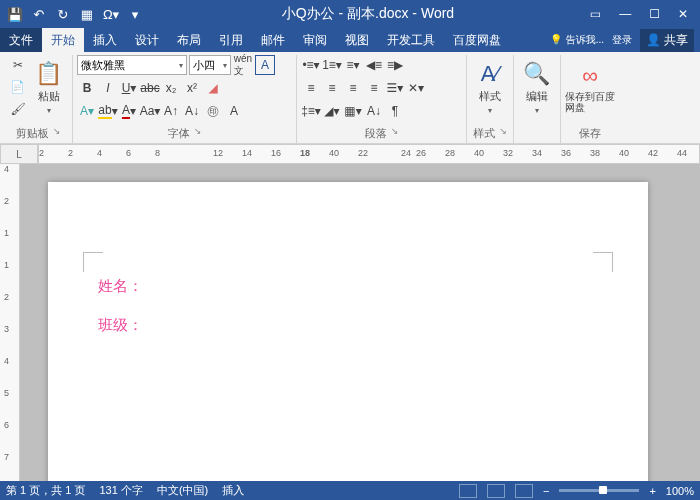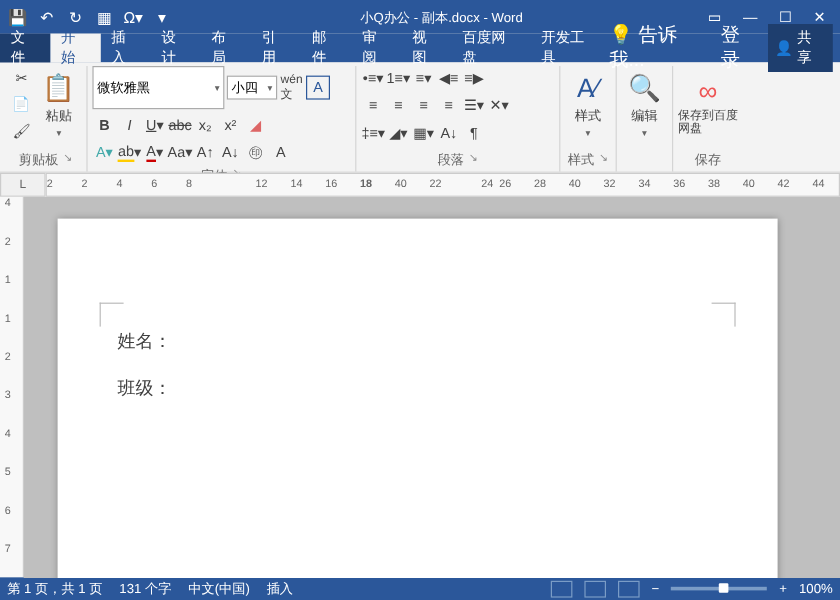--- a/index.html
+++ b/index.html
@@ -1,60 +1,60 @@
 <!DOCTYPE html>
 <html><head>
 <meta charset="utf-8">
 <style>
 *{margin:0;padding:0;box-sizing:border-box;font-family:"Microsoft YaHei",sans-serif}
 body{width:700px;height:500px;background:#e6e6e6;overflow:hidden;font-size:12px}
 .titlebar{height:28px;background:#2b579a;color:#fff;display:flex;align-items:center;padding:0 4px}
 .qat{display:flex;gap:2px;align-items:center}
 .qat-btn{width:22px;height:22px;display:flex;align-items:center;justify-content:center;color:#fff;font-size:13px}
-.title{flex:1;text-align:center;font-size:11px}
+.title{flex:1;text-align:center;font-size:14px}
 .winbtns{display:flex;gap:18px;padding-right:8px}
 .winbtn{color:#fff;font-size:12px}
 .tabs{height:24px;background:#2b579a;color:#fff;display:flex;align-items:stretch;font-size:12px}
 .tab{padding:0 9px;display:flex;align-items:center;cursor:pointer}
 .tab.active{background:#f3f3f3;color:#2b579a}
 .tab.file{background:#1e3e6e}
 .tabs-right{margin-left:auto;display:flex;align-items:center;gap:8px;padding-right:6px}
-.tell{font-size:16px}
+.tell{font-size:10px}
 .share{background:#1e3e6e;padding:3px 6px;display:flex;align-items:center;gap:3px}
 .ribbon{height:92px;background:#f3f3f3;border-bottom:1px solid #d4d4d4;display:flex;padding:3px 4px 0}
 .group{display:flex;flex-direction:column;border-right:1px solid #d4d4d4;padding:0 4px;height:88px}
 .group-body{flex:1;display:flex;align-items:flex-start;gap:2px}
 .group-label{font-size:11px;color:#666;text-align:center;padding:2px 0;display:flex;justify-content:center;gap:4px}
 .dlauncher{color:#888;font-size:9px}
 .col{display:flex;flex-direction:column;gap:2px}
 .btn{min-width:20px;height:20px;display:flex;align-items:center;justify-content:center;font-size:12px;color:#444}
 .big-btn{width:38px;height:66px;display:flex;flex-direction:column;align-items:center;justify-content:center;gap:2px;font-size:11px;color:#444}
 .big-btn .icon{font-size:22px}
 .font-row{display:flex;gap:2px;align-items:center}
-.font-select{width:110px;height:36px;border:1px solid #ababab;background:#fff;font-size:11px;padding:0 3px;display:flex;align-items:center;justify-content:space-between}
+.font-select{width:110px;height:20px;border:1px solid #ababab;background:#fff;font-size:11px;padding:0 3px;display:flex;align-items:center;justify-content:space-between}
 .size-select{width:42px;height:20px;border:1px solid #ababab;background:#fff;font-size:11px;padding:0 3px;display:flex;align-items:center;justify-content:space-between}
 .dd{font-size:8px;color:#666}
 .row{display:flex;gap:1px}
 .sq{width:20px;height:20px;display:flex;align-items:center;justify-content:center;font-size:12px;color:#444;border:1px solid transparent}
 .sq.boxed{border:1px solid #2b579a;color:#2b579a}
 .underline-red{border-bottom:2px solid #c00}
 .underline-yellow{border-bottom:2px solid #fc0}
 .ruler-area{height:20px;background:#e6e6e6;display:flex}
 .ruler-left{width:38px;display:flex;align-items:center;justify-content:center;background:#f0f0f0;border:1px solid #ccc;font-size:10px;color:#666}
 .ruler{flex:1;background:#f8f8f8;border:1px solid #ccc;position:relative;font-size:9px;color:#666}
 .ruler span{position:absolute;top:3px}
 .doc-area{display:flex;height:317px}
 .vruler{width:20px;background:#f8f8f8;border-right:1px solid #ccc;position:relative;font-size:9px;color:#666;text-align:center}
 .vruler span{position:absolute;left:4px}
 .doc-scroll{flex:1;background:#bfbfbf;overflow:auto;position:relative;padding:18px 0 0 28px}
 .page{width:600px;height:380px;background:#fff;box-shadow:0 0 6px rgba(0,0,0,.3);position:relative;padding:84px 50px}
 .corner{position:absolute;width:20px;height:20px;border-color:#bbb}
 .corner.tl{top:70px;left:35px;border-left:1px solid #bbb;border-top:1px solid #bbb}
 .corner.tr{top:70px;right:35px;border-right:1px solid #bbb;border-top:1px solid #bbb}
-.doc-text{font-size:15px;color:#404040;line-height:2.6;font-family:Liberation Serif, serif}
+.doc-text{font-size:15px;color:#ec4899;line-height:2.6;font-family:Liberation Sans, sans-serif}
 .statusbar{height:19px;background:#2b579a;color:#fff;display:flex;align-items:center;font-size:11px;padding:0 6px;gap:14px}
 .statusbar .right{margin-left:auto;display:flex;align-items:center;gap:10px}
 .zoom-slider{width:80px;height:3px;background:#7a9cc6;position:relative}
 .zoom-slider::after{content:"";position:absolute;left:50%;top:-3px;width:8px;height:8px;background:#fff;border-radius:1px}
 .viewbtn{width:18px;height:14px;border:1px solid #7a9cc6;display:inline-block}
 </style>
 </head>
 <body>
 
 <div class="titlebar">
@@ -78,22 +78,22 @@
 <div class="tabs">
   <div class="tab file">文件</div>
   <div class="tab active">开始</div>
   <div class="tab">插入</div>
   <div class="tab">设计</div>
   <div class="tab">布局</div>
   <div class="tab">引用</div>
   <div class="tab">邮件</div>
   <div class="tab">审阅</div>
   <div class="tab">视图</div>
+  <div class="tab">开发工具</div>
   <div class="tab">百度网盘</div>
-  <div class="tab">开发工具</div>
   <div class="tabs-right">
     <div class="tell">💡 <span>告诉我...</span></div>
     <div class="tell">登录</div>
     <div class="share">👤 <span>共享</span></div>
   </div>
 </div>
 
 <div class="ribbon">
   <div class="group">
     <div class="group-body">

